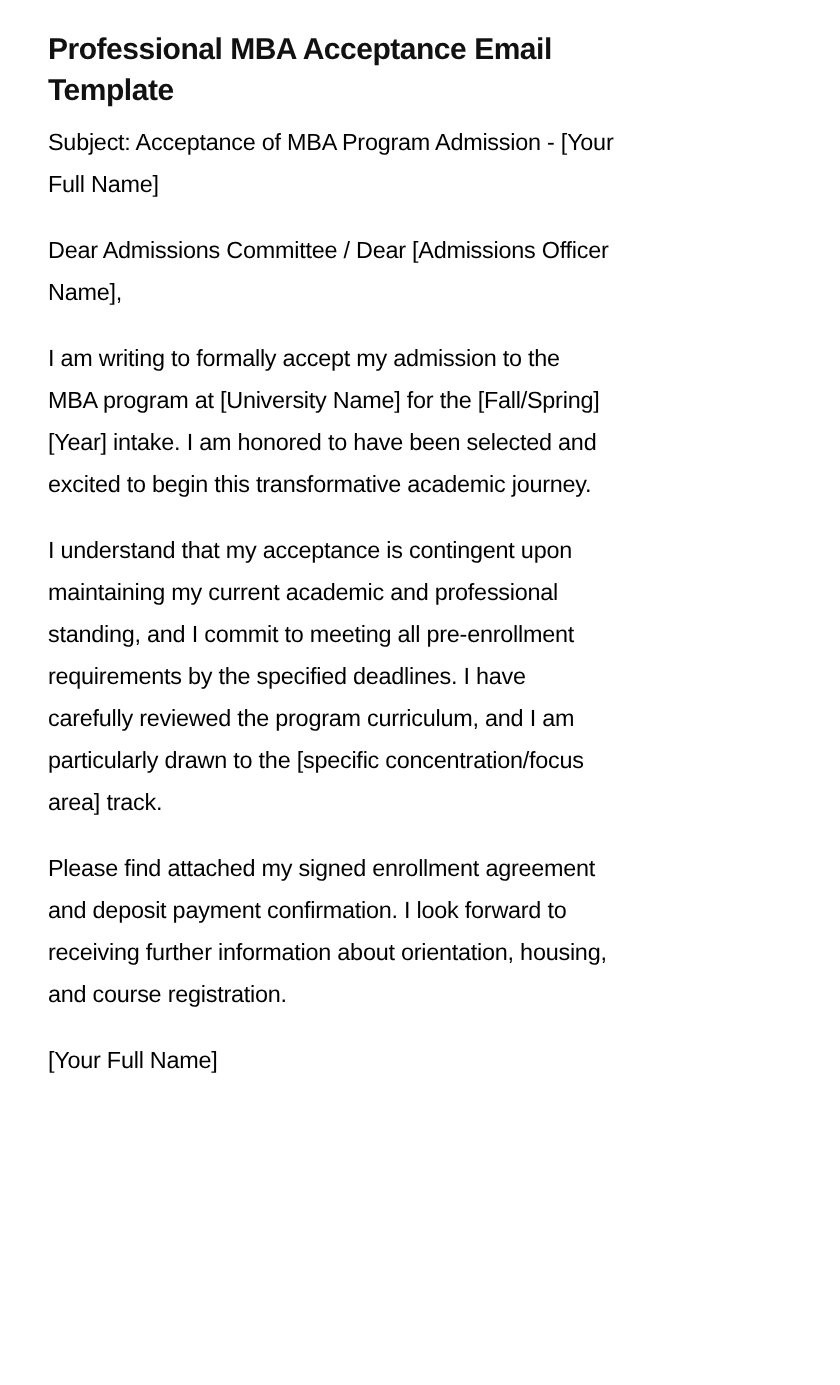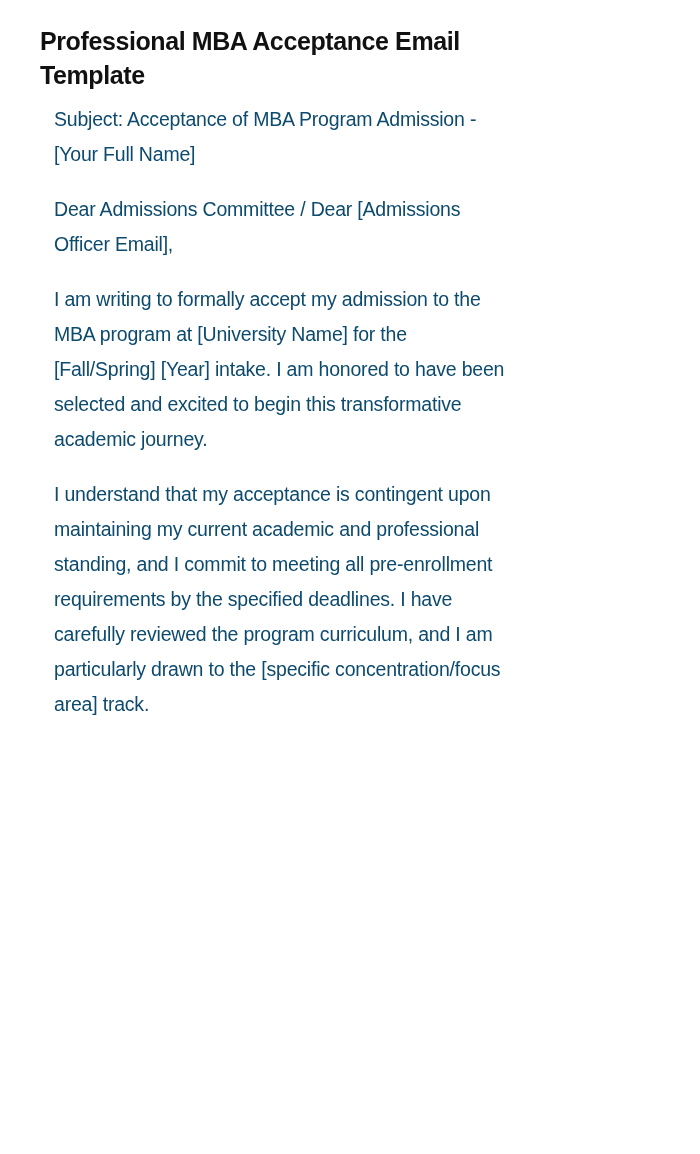--- a/index.html
+++ b/index.html
@@ -24,36 +24,38 @@
       font-size: 25px;
       font-weight: bold;
       line-height: 34px;
       margin: 0 0 10px 0;
       letter-spacing: -0.4px;
       color: #111111;
     }
     .para {
       font-size: 19.5px;
       line-height: 35px;
-      margin: 0 0 20px 14px;
+      margin: 0 0 20px 0;
       letter-spacing: -0.2px;
-      color: #0c4a6e;
+      color: #000000;
     }
   </style>
 </head>
 <body>
 
 <div class="page">
   <h1 class="title">Professional MBA Acceptance Email Template</h1>
 
   <p class="para">Subject: Acceptance of MBA Program Admission - [Your Full Name]</p>
 
-  <p class="para">Dear Admissions Committee / Dear [Admissions Officer Email],</p>
+  <p class="para">Dear Admissions Committee / Dear [Admissions Officer Name],</p>
 
   <p class="para">I am writing to formally accept my admission to the MBA program at [University Name] for the [Fall/Spring] [Year] intake. I am honored to have been selected and excited to begin this transformative academic journey.</p>
 
   <p class="para">I understand that my acceptance is contingent upon maintaining my current academic and professional standing, and I commit to meeting all pre-enrollment requirements by the specified deadlines. I have carefully reviewed the program curriculum, and I am particularly drawn to the [specific concentration/focus area] track.</p>
 
+  <p class="para">Please find attached my signed enrollment agreement and deposit payment confirmation. I look forward to receiving further information about orientation, housing, and course registration.</p>
 
 
 
+  <p class="para">[Your Full Name]</p>
 
 </div>
 
 </body></html>

